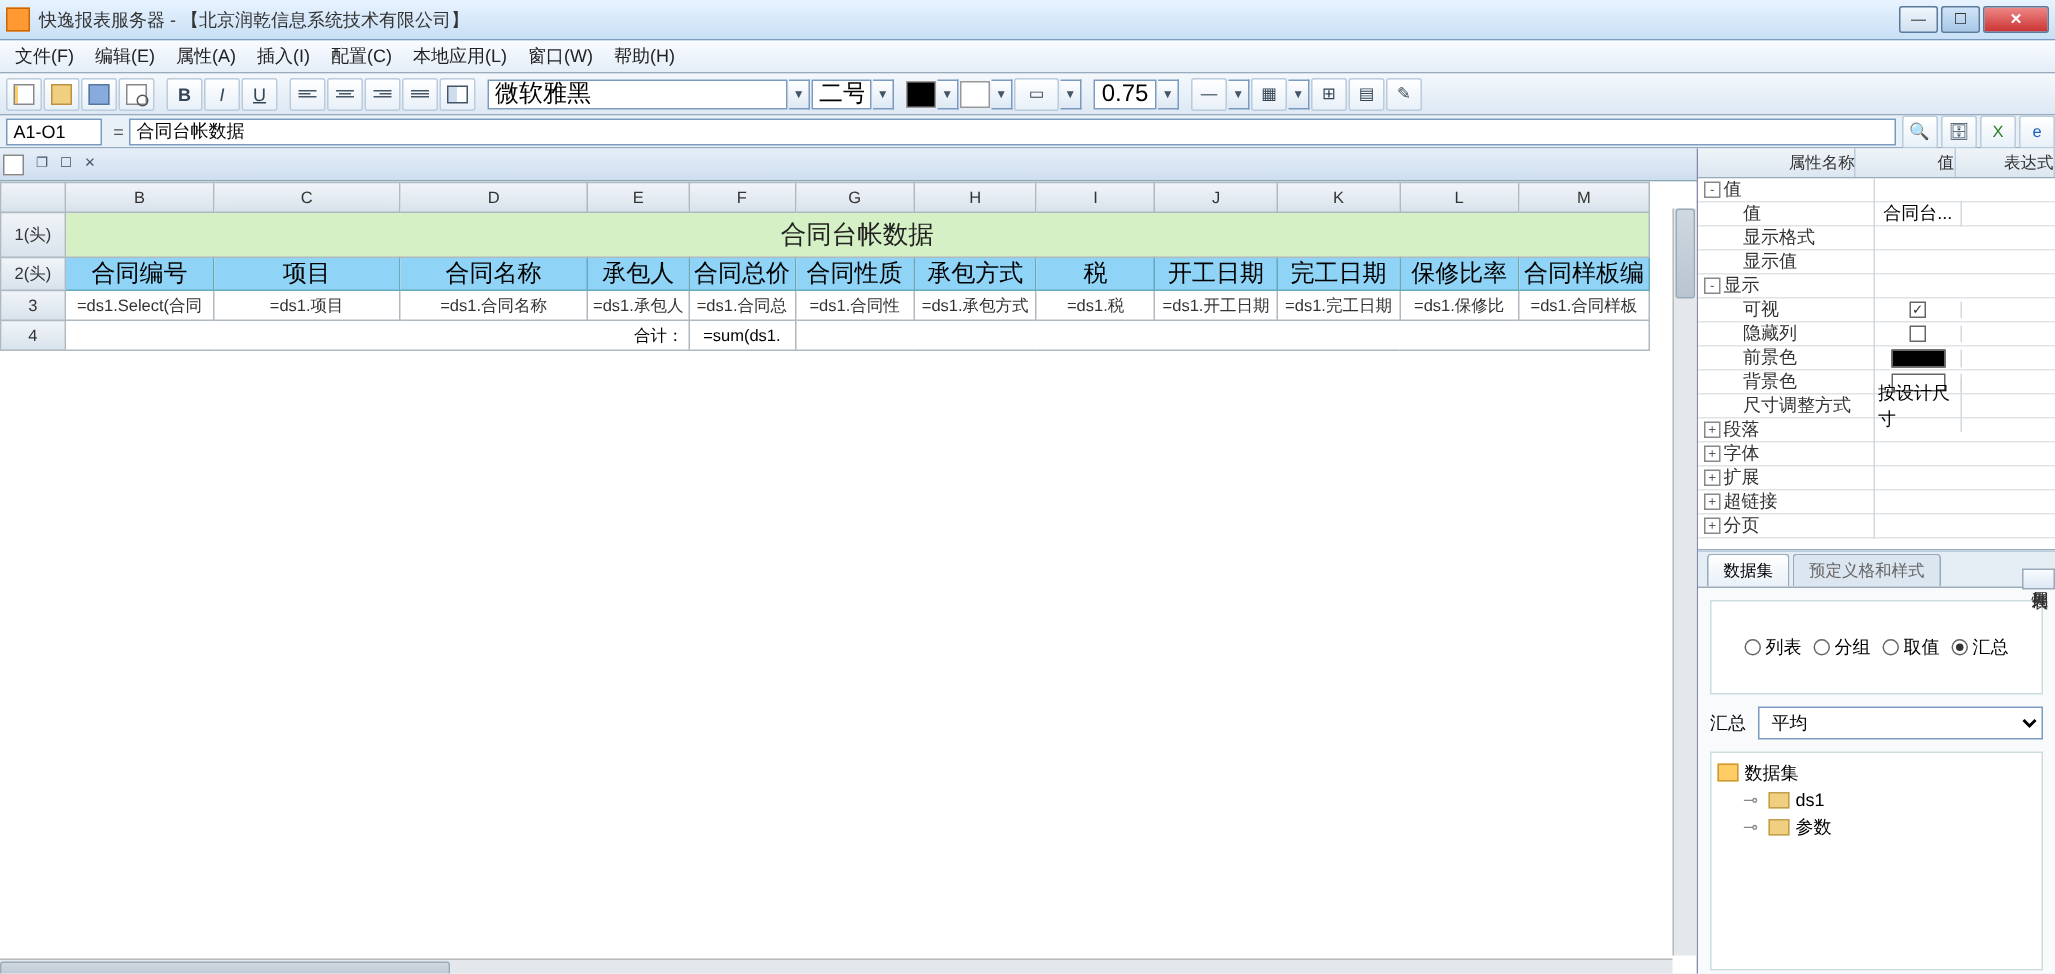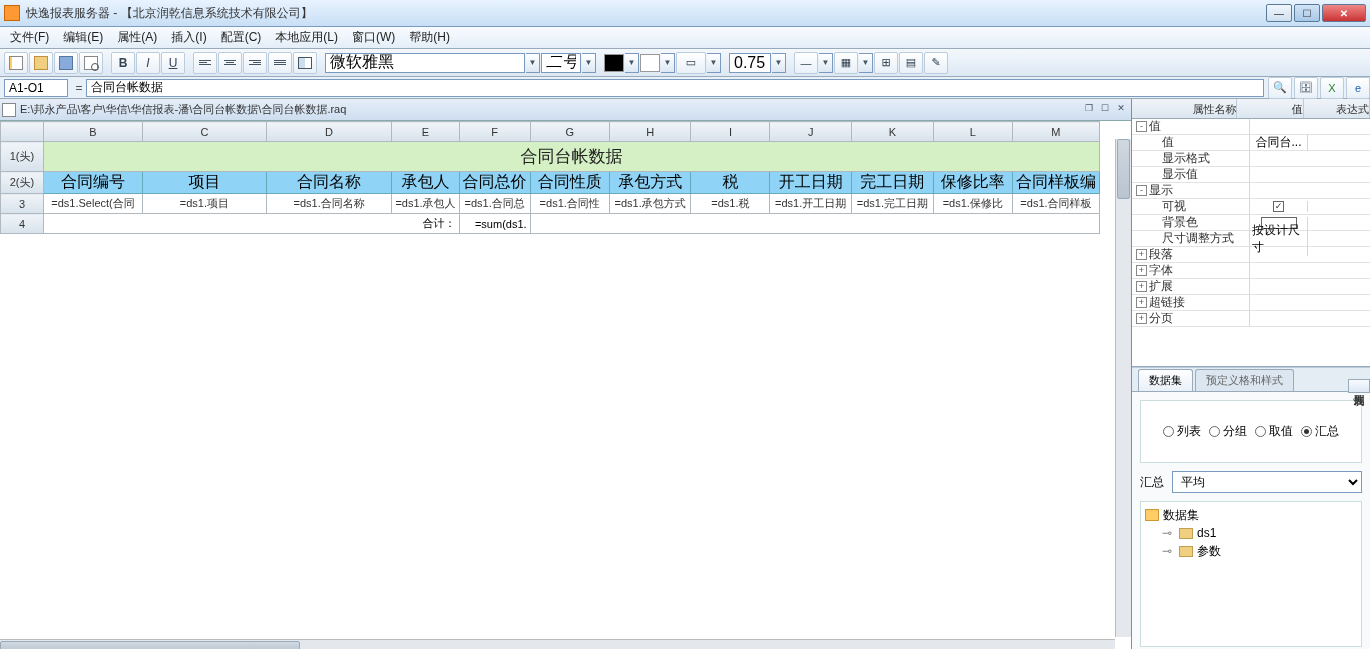--- a/index.html
+++ b/index.html
@@ -54,21 +54,21 @@
 
 table.sheet { border-collapse:collapse; width:1100px; }
 table.sheet th, table.sheet td { border:1px solid #b0b8c0; height:20px; padding:0 3px; white-space:nowrap; overflow:hidden; }
 table.sheet th { background:linear-gradient(#f0f4f8,#d8e2ec); color:#333; font-weight:normal; text-align:center; font-size:11px; }
 th.corner { width:44px; background:linear-gradient(#e8eef4,#d0dce8); }
 th.rowhdr { width:44px; background:linear-gradient(#f0f4f8,#d8e2ec); text-align:center; font-size:11px; }
 tr.title-row td { background:#d4f0c4; text-align:center; font-size:17px; height:30px; color:#222; }
 tr.hdr-row td { background:#8fd4f7; text-align:center; font-size:16px; border:1px solid #6ab; height:22px; }
 tr.data-row td { background:#fff; text-align:center; font-size:11px; height:19px; color:#333; }
 tr.sum-row td { background:#fff; text-align:right; font-size:11px; height:19px; }
-tr.sum-row td.sumcell { text-align:right; }
+tr.sum-row td.sumcell { text-align:center; }
 
 .colW-B{width:100px}.colW-C{width:130px}.colW-D{width:130px}.colW-E{width:66px}.colW-F{width:68px}.colW-G{width:80px}.colW-H{width:82px}.colW-I{width:82px}.colW-J{width:82px}.colW-K{width:82px}.colW-L{width:80px}.colW-M{width:82px}
 
 
 .props-hdr { display:flex; height:20px; border-bottom:1px solid #9ab; background:linear-gradient(#f0f4f8,#dce6f0); }
 .props-hdr div { flex:1; text-align:right; border-right:1px solid #bcd; line-height:20px; font-size:11px; color:#333; }
 .props-hdr div:first-child { flex:1.6; }
 .props-tree { flex:1; overflow:auto; background:#fff; border-bottom:1px solid #9ab; }
 .prow { display:flex; height:16px; border-bottom:1px solid #e0e4e8; align-items:center; font-size:11px; }
 .prow .pname { width:118px; padding-left:4px; border-right:1px solid #d0d8e0; display:flex; align-items:center; gap:2px; color:#333; }
@@ -185,31 +185,31 @@
         <span></span>
         <span></span>
       </span>
     </div>
   <div class="tb-btn">
       <span class="merge-ico"></span>
     </div>
   <div class="tb-sep"></div>
   <input class="tb-input" style="width: 200px;" value="微软雅黑">
   <div class="tb-dd">▼</div>
-  <input class="tb-input" style="width: 40px; font-style: italic;" value="二号">
+  <input class="tb-input" style="width: 40px;" value="二号">
   <div class="tb-dd">▼</div>
   <div class="tb-sep"></div>
   <div class="swatch" style="background:#000"></div>
   <div class="tb-dd">▼</div>
   <div class="swatch" style="background:#fff"></div>
   <div class="tb-dd">▼</div>
   <div class="tb-btn" style="width:30px">▭</div>
   <div class="tb-dd">▼</div>
   <div class="tb-sep"></div>
-  <input class="tb-input" style="width: 42px;" value="0.75">
+  <input class="tb-input" style="width: 42px; text-align: center;" value="0.75">
   <div class="tb-dd">▼</div>
   <div class="tb-sep"></div>
   <div class="tb-btn">—</div>
   <div class="tb-dd">▼</div>
   <div class="tb-btn">▦</div>
   <div class="tb-dd">▼</div>
   <div class="tb-btn">⊞</div>
   <div class="tb-btn">▤</div>
   <div class="tb-btn">✎</div>
 </div>
@@ -223,21 +223,20 @@
     <div class="tb-btn">🗄</div>
     <div class="tb-btn" style="color:#2a7e2a">X</div>
     <div class="tb-btn" style="color:#1e5fbf">e</div>
   </div>
 </div>
 
 <div class="main">
   <div class="workspace">
     <div class="doctab">
       <div class="doc-icon"></div>
-      <div class="path">E:\邦永产品\客户\华信\华信报表-潘\合同台帐数据\合同台帐数据.raq</div>
       <div class="dc">❐</div>
       <div class="dc">☐</div>
       <div class="dc">✕</div>
     </div>
     <div class="grid-wrap">
       <div class="grid-inner">
         <table class="sheet">
           <tbody>
               <tr>
             <th class="corner"></th>
@@ -339,20 +338,34 @@
           <div class="pexp"></div>
         </div>
         <div class="prow">
           <div class="pname indent2">可视</div>
           <div class="pval">
             <span class="cbx">✓</span>
           </div>
           <div class="pexp"></div>
         </div>
         <div class="prow">
+          <div class="pname indent2">隐藏列</div>
+          <div class="pval">
+            <span class="cbx"></span>
+          </div>
+          <div class="pexp"></div>
+        </div>
+        <div class="prow">
+          <div class="pname indent2">前景色</div>
+          <div class="pval">
+            <span class="colorbox" style="background:#000000"></span>
+          </div>
+          <div class="pexp"></div>
+        </div>
+        <div class="prow">
           <div class="pname indent2">背景色</div>
           <div class="pval">
             <span class="colorbox" style="background:#ffffff"></span>
           </div>
           <div class="pexp"></div>
         </div>
         <div class="prow">
           <div class="pname indent2">尺寸调整方式</div>
           <div class="pval">按设计尺寸</div>
           <div class="pexp"></div>

